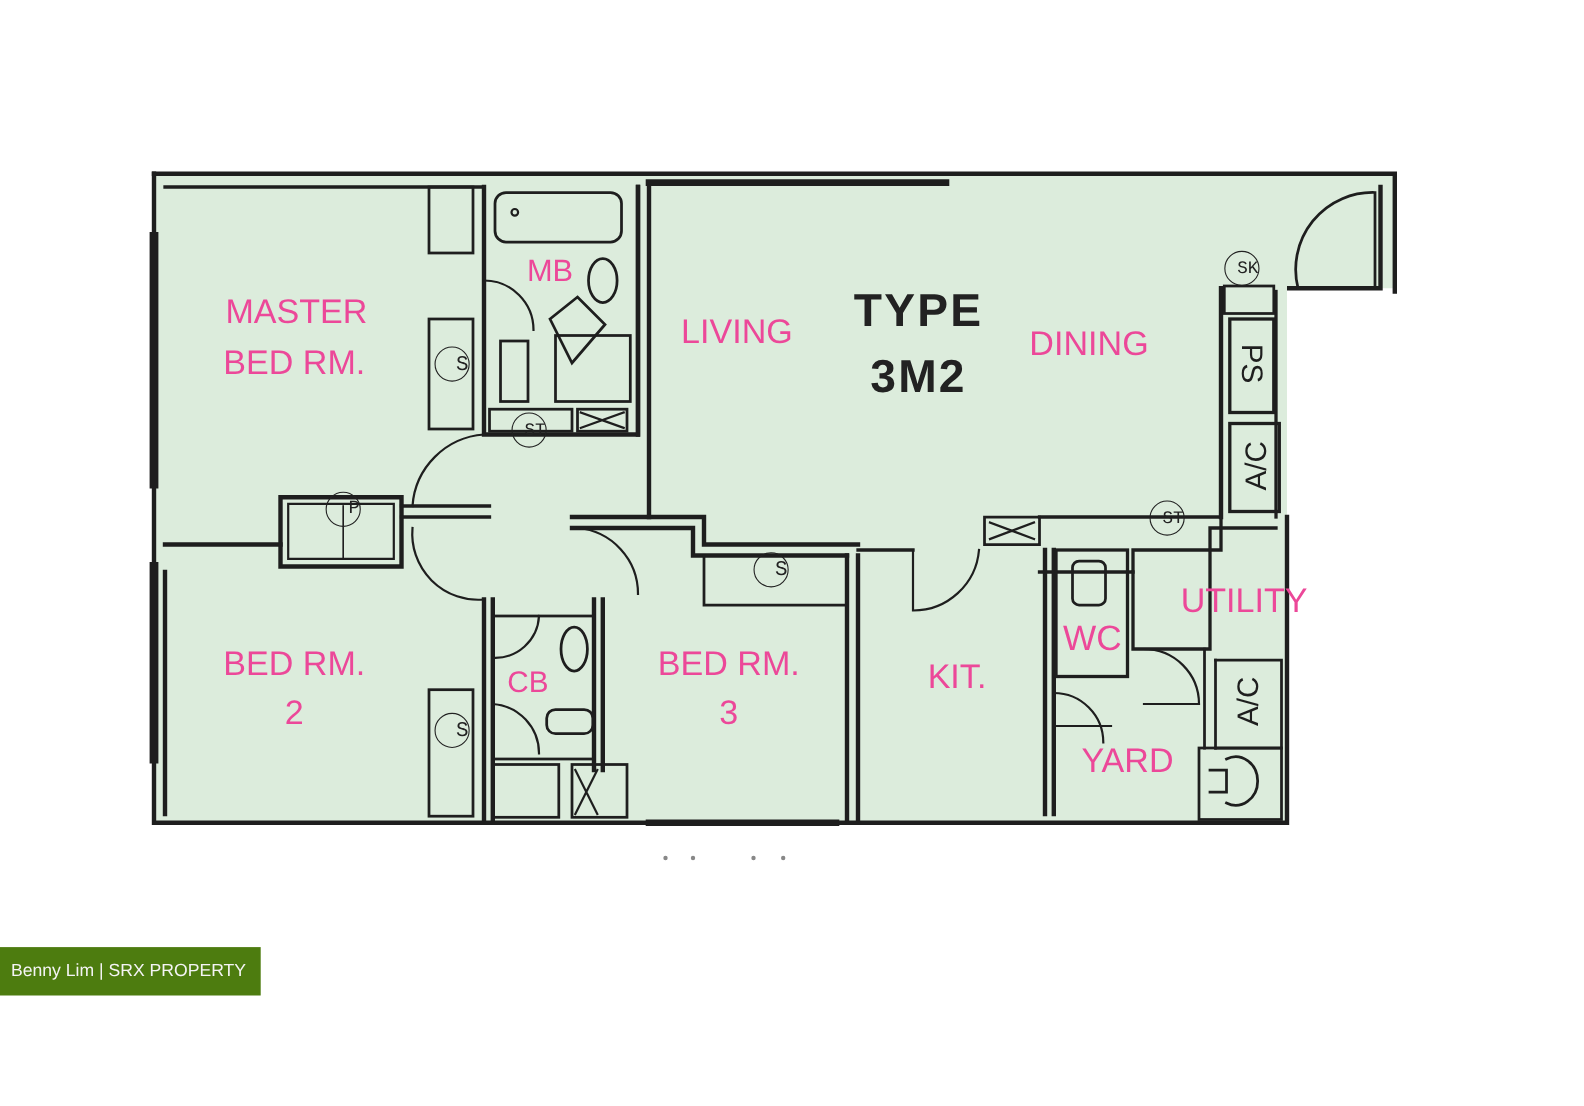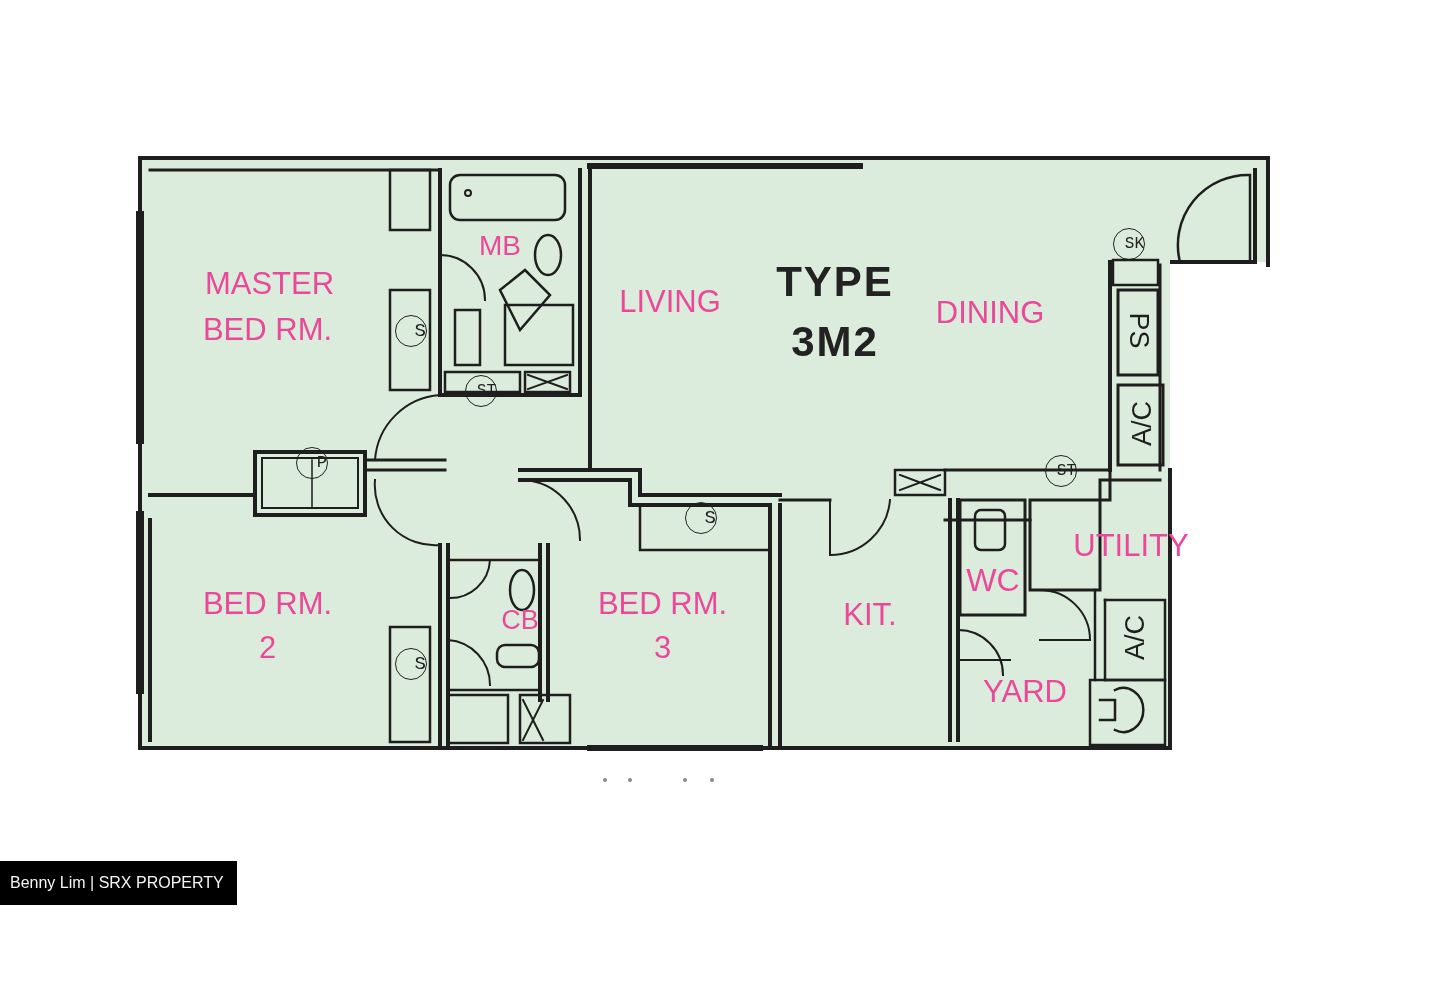--- a/index.html
+++ b/index.html
@@ -6,21 +6,21 @@
   body { width:1440px; height:1005px; background:#ffffff; position:relative; overflow:hidden;
          font-family:"Liberation Sans", sans-serif; }
   #plan { position:absolute; left:0; top:0; width:1440px; height:1005px; }
   .lbl { position:absolute; color:#ec4899; font-family:"Liberation Sans", sans-serif;
          font-size:31px; line-height:40px; text-align:center; white-space:nowrap; letter-spacing:0px; }
   .title { font-weight:bold; font-size:42px; line-height:48px; letter-spacing:2px; color:#222; }
   .sym { position:absolute; width:30px; height:30px; border:1.5px solid #222; border-radius:50%;
          font-size:19px; line-height:30px; text-align:right; color:#222;font-family:Liberation Mono, monospace; }
   .vert { position:absolute; font-size:27px; color:#1e1e1e; transform:rotate(-90deg); transform-origin:center; white-space:nowrap; }
   .vert90 { position:absolute; font-size:27px; color:#1e1e1e; transform:rotate(90deg); transform-origin:center; white-space:nowrap; }
-  .watermark { position:absolute; left:0; top:861px; width:237px; height:44px; background:#000000;
+  .watermark { position:absolute; left:0; top:861px; width:237px; height:44px; background:#4d7c0f;
                color:#f4f4f4; font-size:16px; line-height:44px; padding-left:10px; box-sizing:border-box; }
 </style>
 </head>
 <body>
 
 <svg id="plan" viewBox="0 0 1440 1005" xmlns="http://www.w3.org/2000/svg">
 
   <g fill="#dcecdc" stroke="none">
     <path d="M140 158 H1270 V262 H1170 V748 H140 Z"></path>
   </g>
@@ -125,21 +125,21 @@
 
 <div class="lbl" style="left:187px;top:264px;width:165px;">MASTER</div>
 <div class="lbl" style="left:185px;top:310px;width:165px;">BED RM.</div>
 <div class="lbl" style="left:460px;top:226px;width:80px;font-size:28px;">MB</div>
 <div class="lbl" style="left:600px;top:282px;width:140px;">LIVING</div>
 <div class="lbl" style="left:915px;top:293px;width:150px;">DINING</div>
 <div class="lbl" style="left:185px;top:584px;width:165px;">BED RM.</div>
 <div class="lbl" style="left:185px;top:628px;width:165px;">2</div>
 <div class="lbl" style="left:580px;top:584px;width:165px;">BED RM.</div>
 <div class="lbl" style="left:580px;top:628px;width:165px;">3</div>
-<div class="lbl" style="left:450px;top:600px;width:60px;font-size:27px;padding-left:40px;">CB</div>
+<div class="lbl" style="left:450px;top:600px;width:60px;font-size:27px;">CB</div>
 <div class="lbl" style="left:820px;top:572px;width:100px;margin-top:23px;">KIT.</div>
 <div class="lbl" style="left:958px;top:560px;width:70px;font-size:32px;">WC</div>
 <div class="lbl" style="left:1030px;top:526px;width:130px;margin-left:36px;">UTILITY</div>
 <div class="lbl" style="left:970px;top:672px;width:110px;">YARD</div>
 
 <div class="sym" style="left:395px;top:315px;">S</div>
 <div class="sym" style="left:395px;top:648px;">S</div>
 <div class="sym" style="left:685px;top:502px;">S</div>
 <div class="sym" style="left:465px;top:375px;font-size:16px;">ST</div>
 <div class="sym" style="left:1045px;top:455px;font-size:16px;">ST</div>

